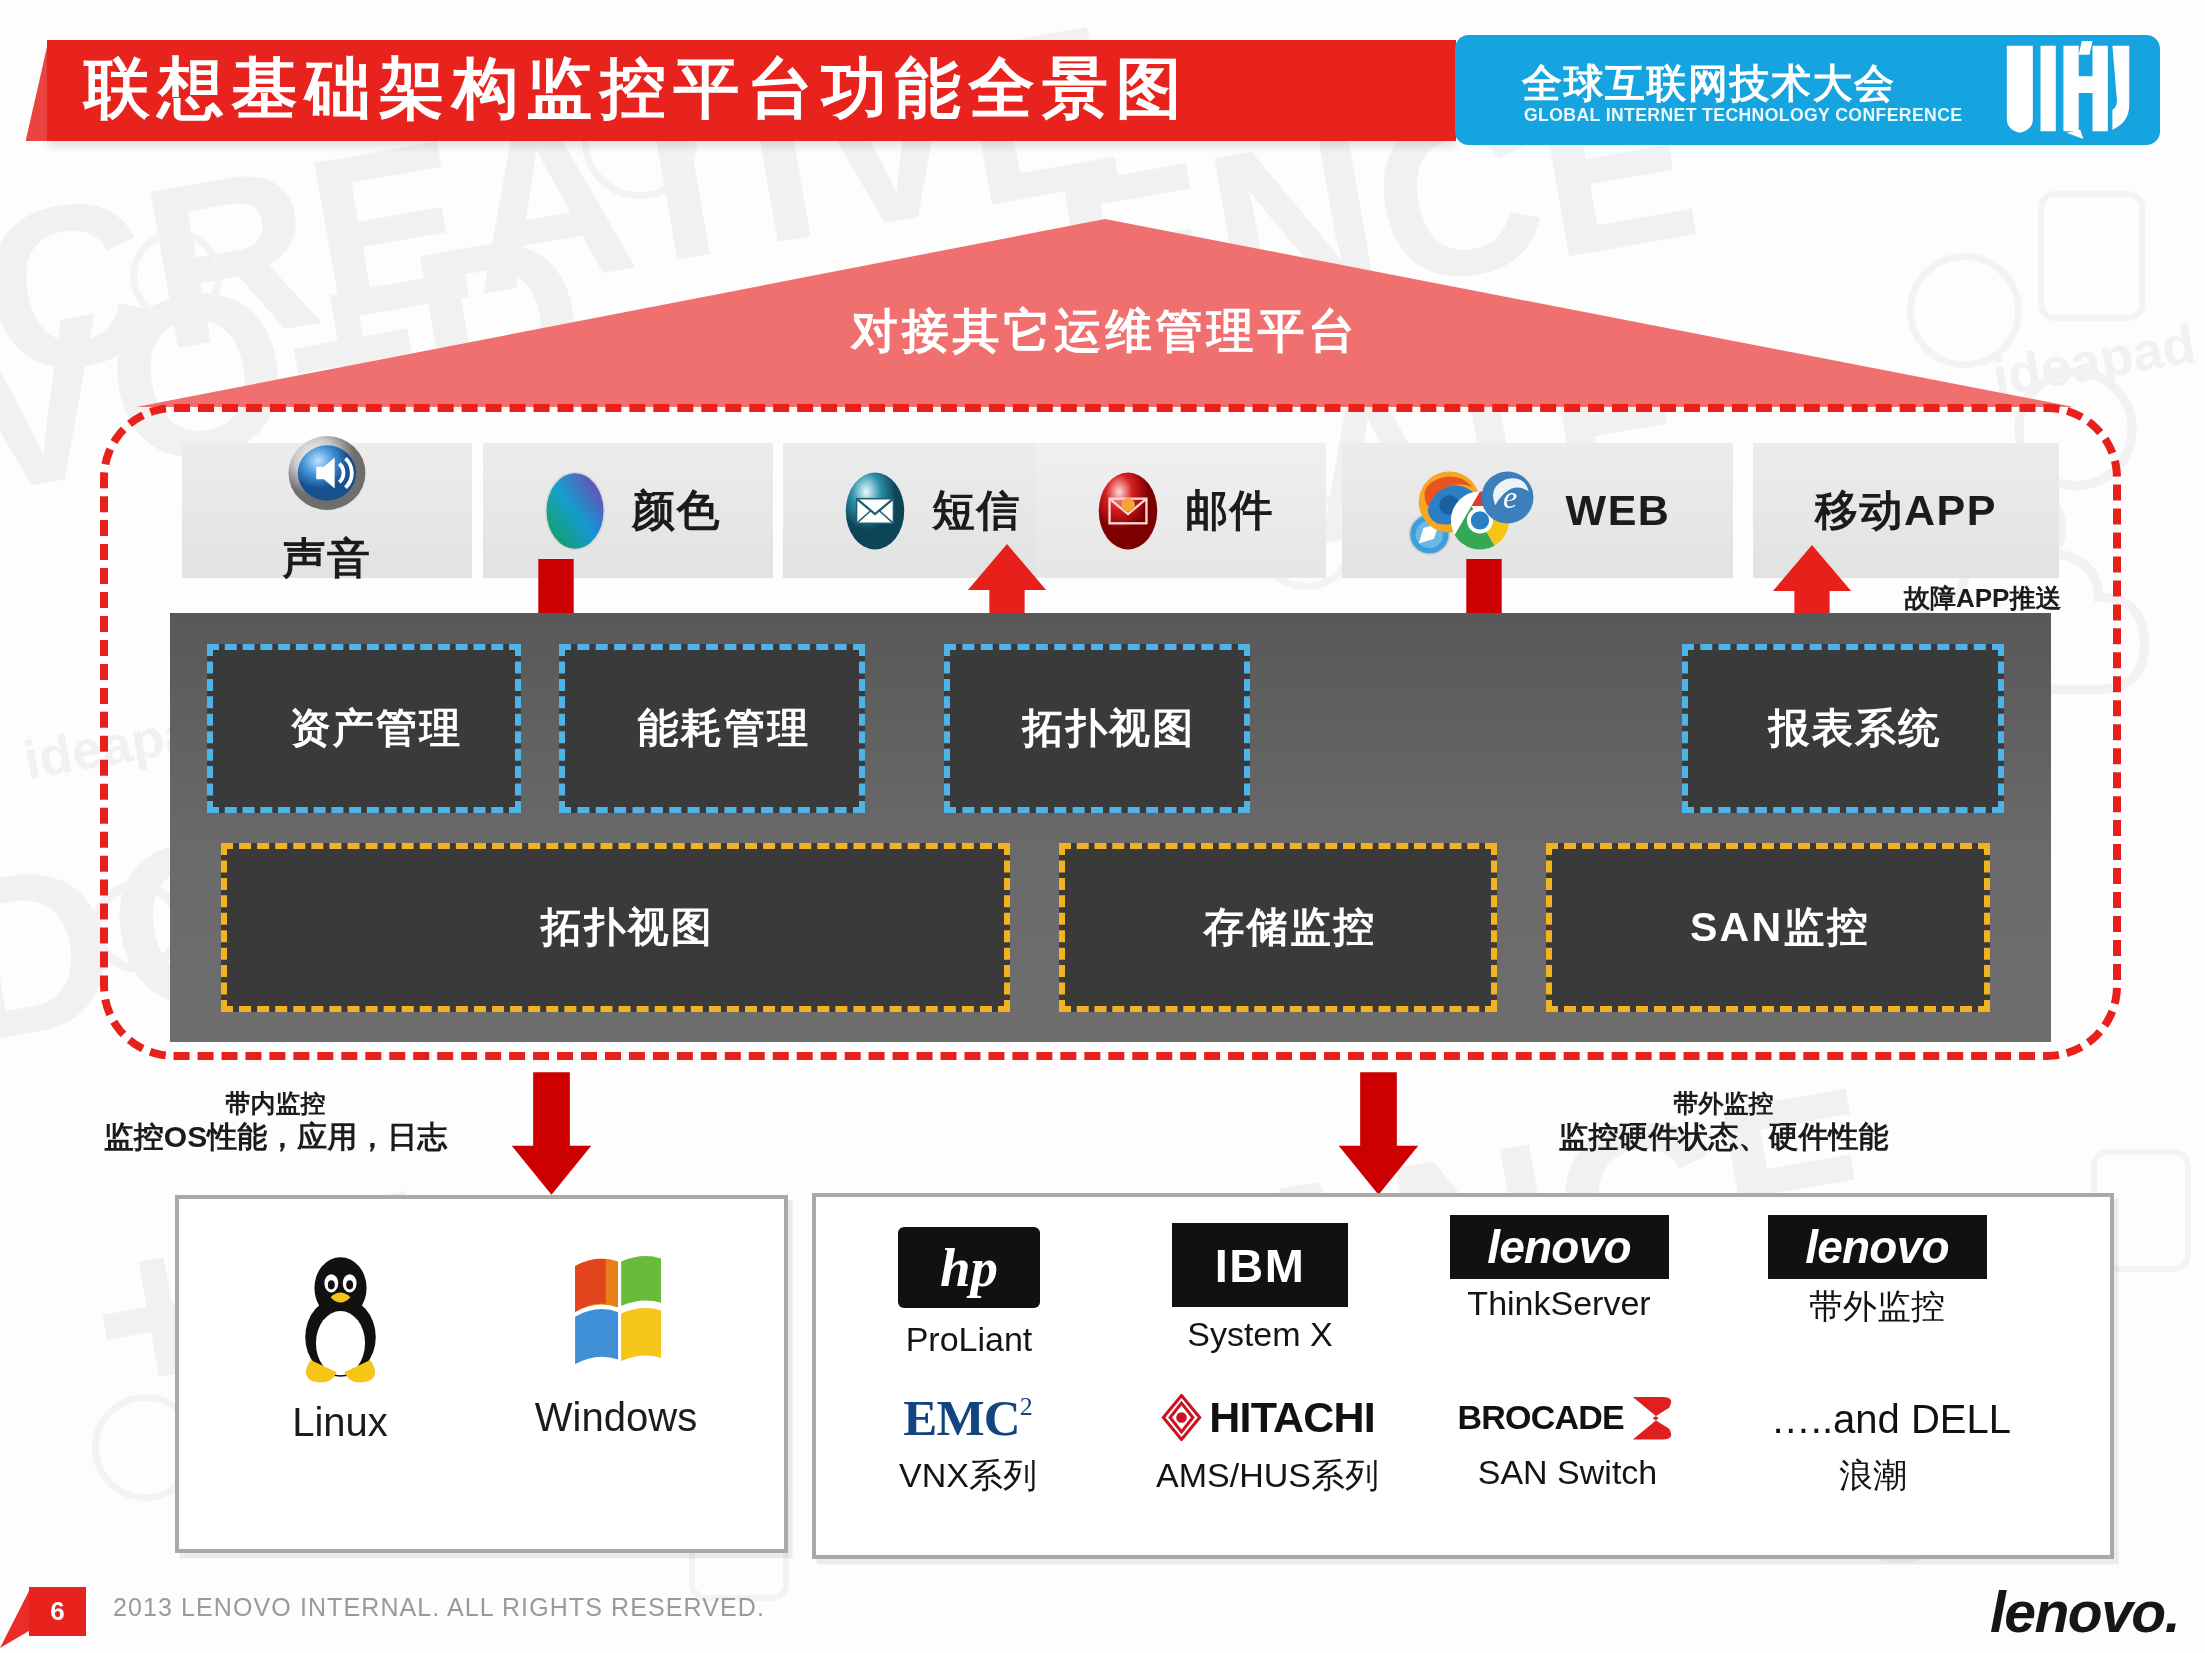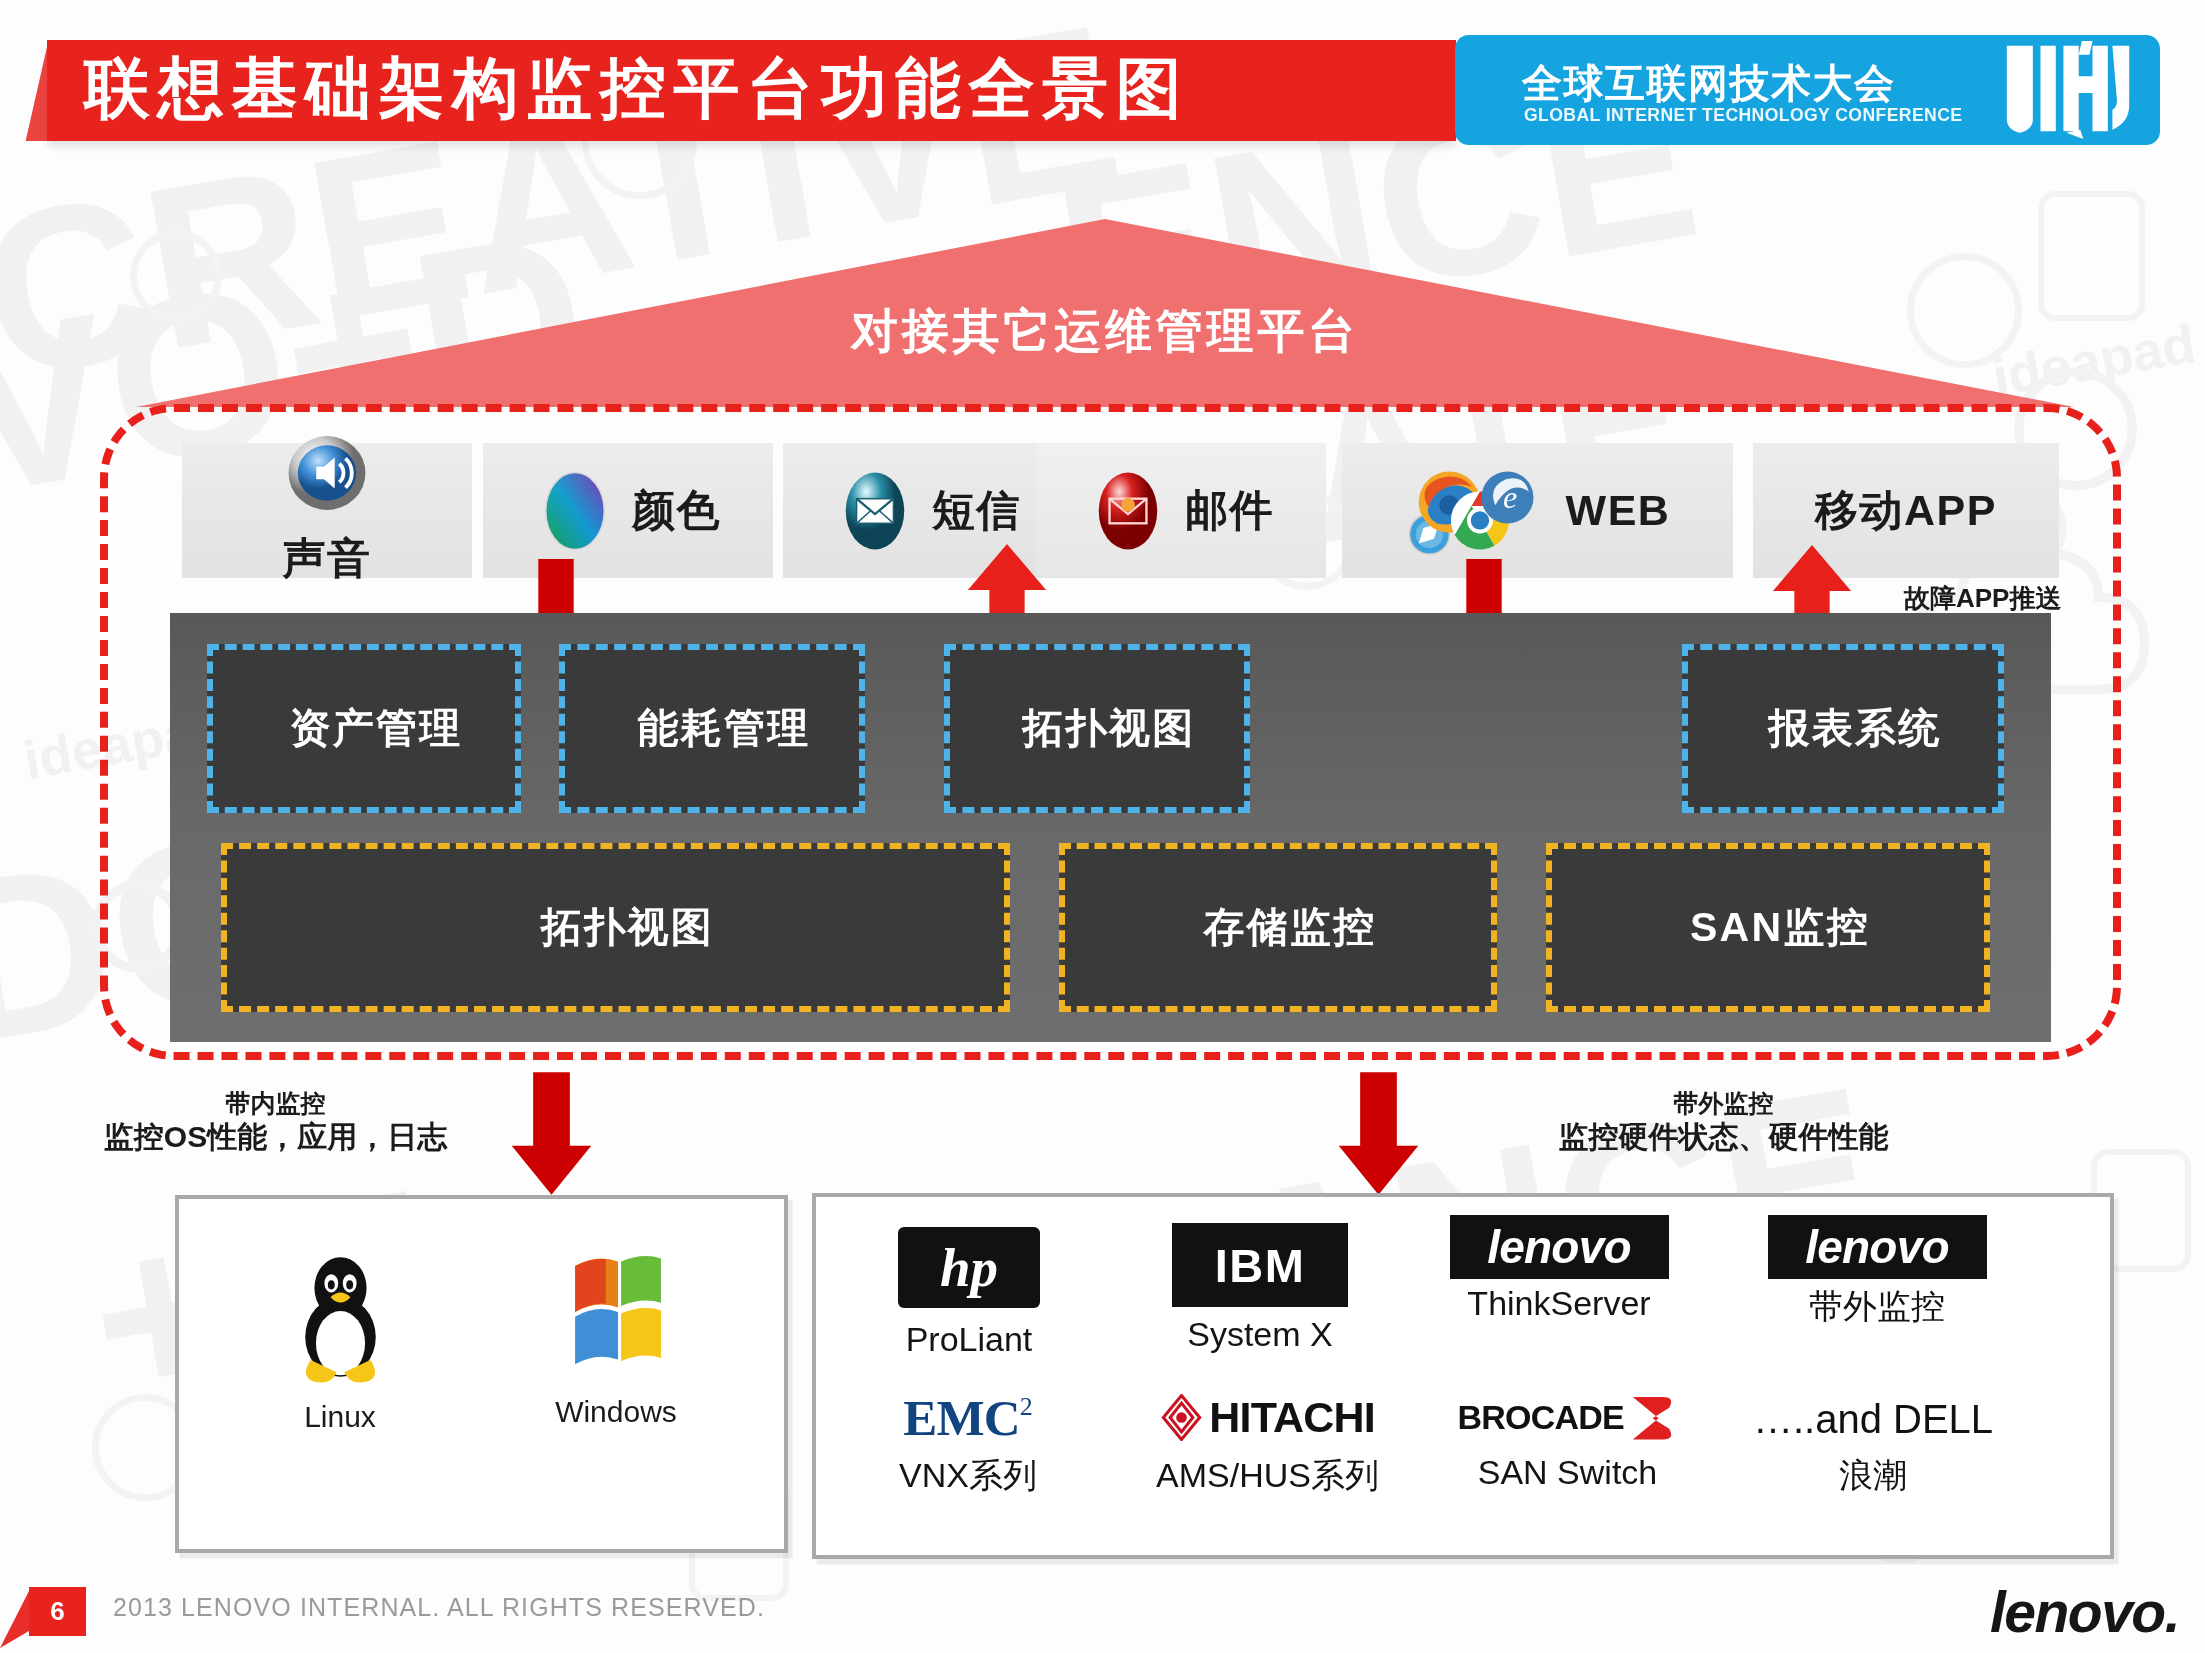--- a/index.html
+++ b/index.html
@@ -188,21 +188,21 @@
   
   .osbox {
     position: absolute;
     left: 175px; top: 1195px;
     width: 613px; height: 358px;
     background: #ffffff;
     border: 4.6px solid #a9a9a9;
     box-shadow: 4.6px 5.4px 0 rgba(0,0,0,.07);
   }
   .os-item { position: absolute; width: 230px; text-align: center; }
-  .os-label { font-size: 30px; color: #1b1b1b; margin-top: 13.8px; }
+  .os-label { font-size: 40px; color: #1b1b1b; margin-top: 13.8px; }
 
   .hwbox {
     position: absolute;
     left: 812px; top: 1193px;
     width: 1302px; height: 366px;
     background: #ffffff;
     border: 4.6px solid #a9a9a9;
     box-shadow: 4.6px 5.4px 0 rgba(0,0,0,.07);
   }
   .hw-cell { position: absolute; text-align: center; }
@@ -529,21 +529,21 @@
       <div style="height:61px; display:flex; align-items:center; justify-content:center; gap:4.6px;">
         <span style="font-size:34px; font-weight:700; color:#111111; letter-spacing:-0.8px;">BROCADE</span>
         <svg width="49" height="47" viewBox="0 0 64 62">
           <path d="M6 4 h40 q16 0 8 14 l-22 14 l22 14 q8 14 -8 14 h-40 l34 -28 z" fill="#e02020"></path>
         </svg>
       </div>
       <div class="hw-name">SAN Switch</div>
     </div>
 
     <div class="hw-cell" style="left:919px; top:193px; width:276px;">
-      <div style="height:58px; display:flex; align-items:center; justify-content:center;">
+      <div style="height:58px; display:flex; align-items:center; justify-content:flex-end;">
         <span style="font-size:40px; color:#111111;">…..and DELL</span>
       </div>
       <div class="hw-name">浪潮</div>
     </div>
   </div>
 
   <div class="pgnum-tail"></div>
   <div class="pgnum">6</div>
   <div class="copyright">2013 LENOVO  INTERNAL.  ALL RIGHTS  RESERVED.</div>
   <div class="lenovo-foot">lenovo.</div>

